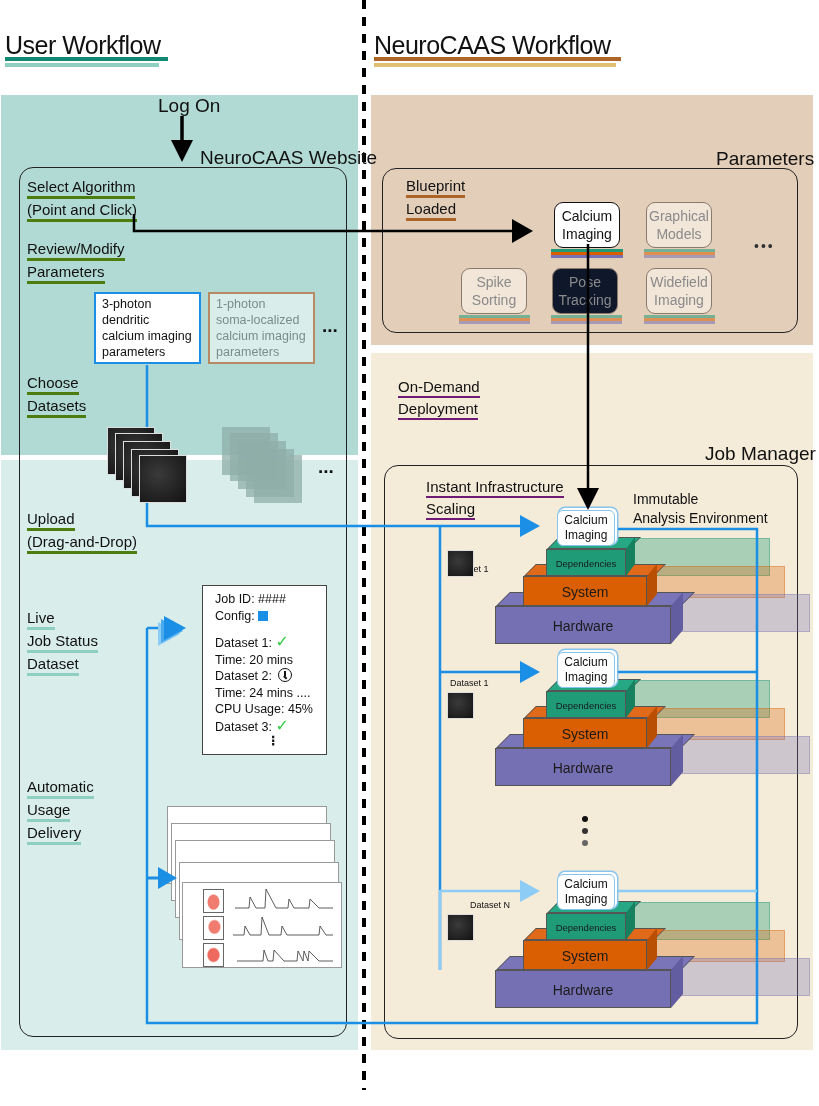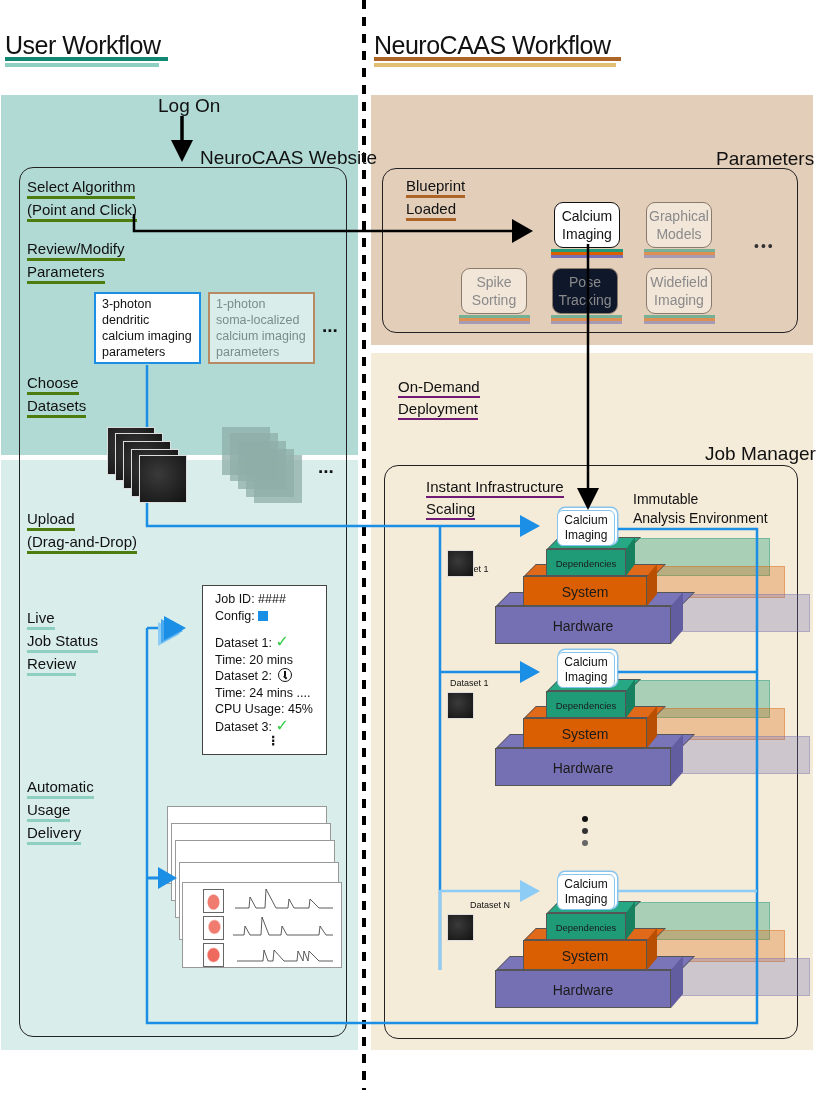--- a/index.html
+++ b/index.html
@@ -101,21 +101,21 @@
 <div class="abs small" style="left:318px;top:459px;font-weight:bold;">...</div>
 
 <div class="abs lbl" style="left:27px;top:508px;">
   <div><span class="ul-left">Upload</span></div>
   <div><span class="ul-left">(Drag-and-Drop)</span></div>
 </div>
 
 <div class="abs lbl" style="left:27px;top:607px;">
   <div><span class="ul-live">Live</span></div>
   <div><span class="ul-live">Job Status</span></div>
-  <div><span class="ul-live">Review</span></div>
+  <div><span class="ul-live">Dataset</span></div>
 </div>
 
 <div class="job-card" style="left:202px;top:585px;width:125px;height:170px;">
   <div>Job ID: ####</div>
   <div><span>Config:</span> <span style="display:inline-block;width:10px;height:10px;background:#1b8fe6;vertical-align:-1px;"></span></div>
   <div style="height:10px;"></div>
   <div><span>Dataset 1:</span> <span style="color:#2ecc40;font-size:16px;">✓</span></div>
   <div>Time: 20 mins</div>
   <div><span>Dataset 2:</span> <span style="display:inline-block;width:14px;height:14px;border:1.8px solid #111;border-radius:50%;position:relative;vertical-align:-2px;margin-left:3px;"><span style="position:absolute;left:5px;top:2px;width:1.5px;height:5px;background:#111;"></span><span style="position:absolute;left:5px;top:6px;width:4px;height:1.5px;background:#111;transform:rotate(45deg);transform-origin:left;"></span></span></div>
   <div>Time: 24 mins ....</div>

